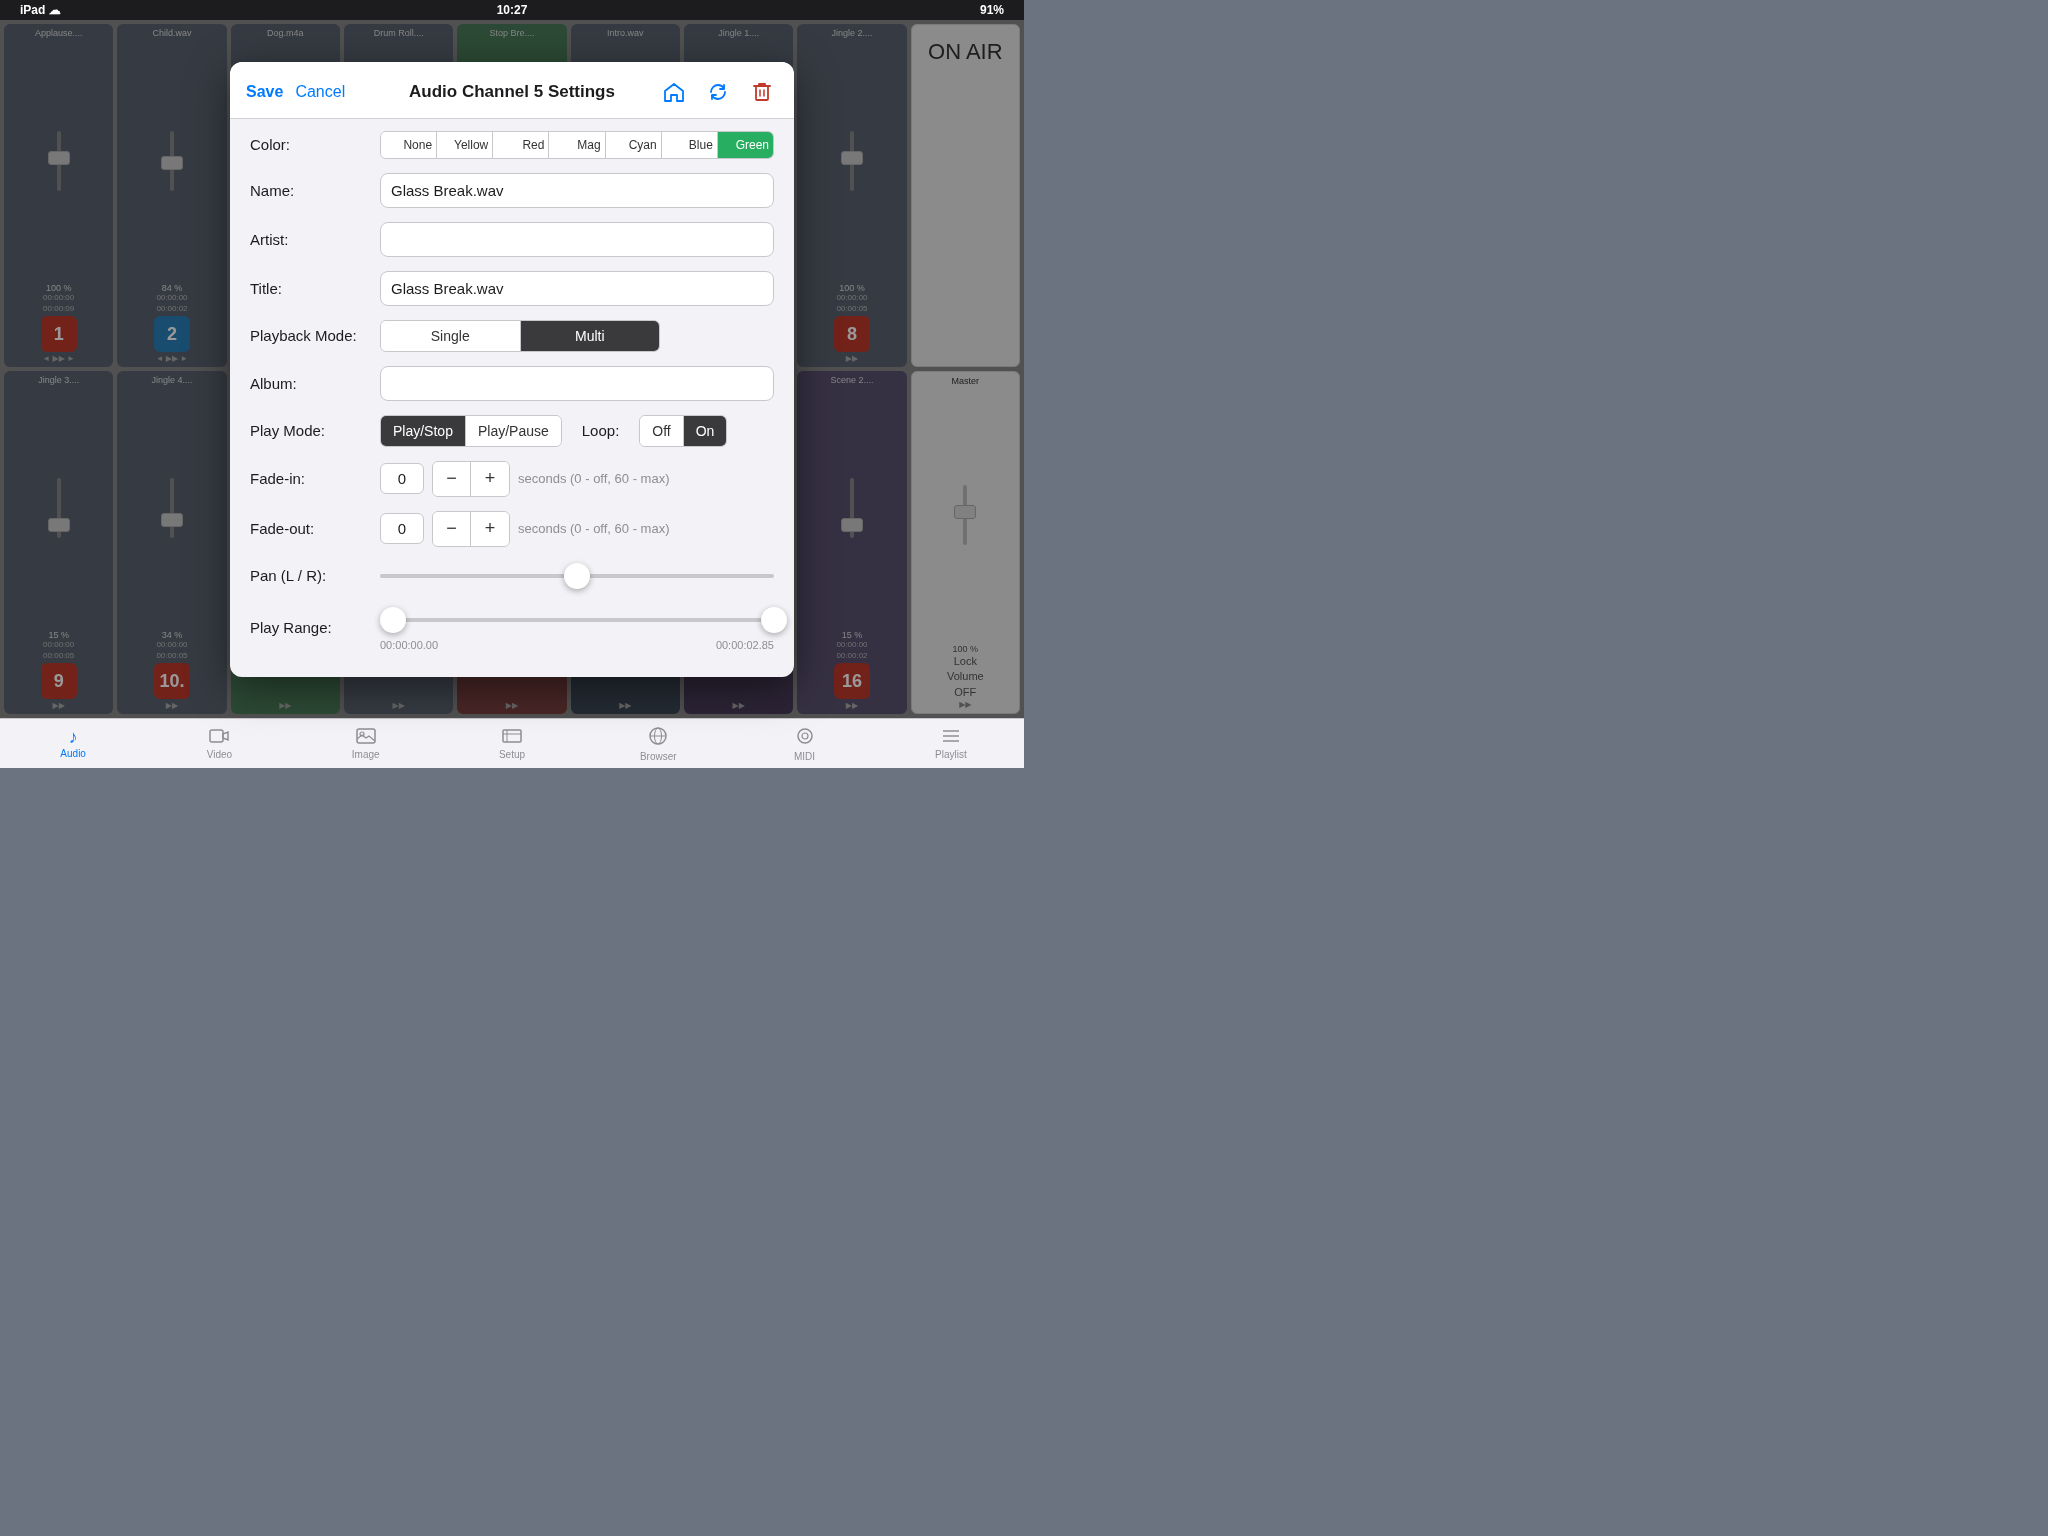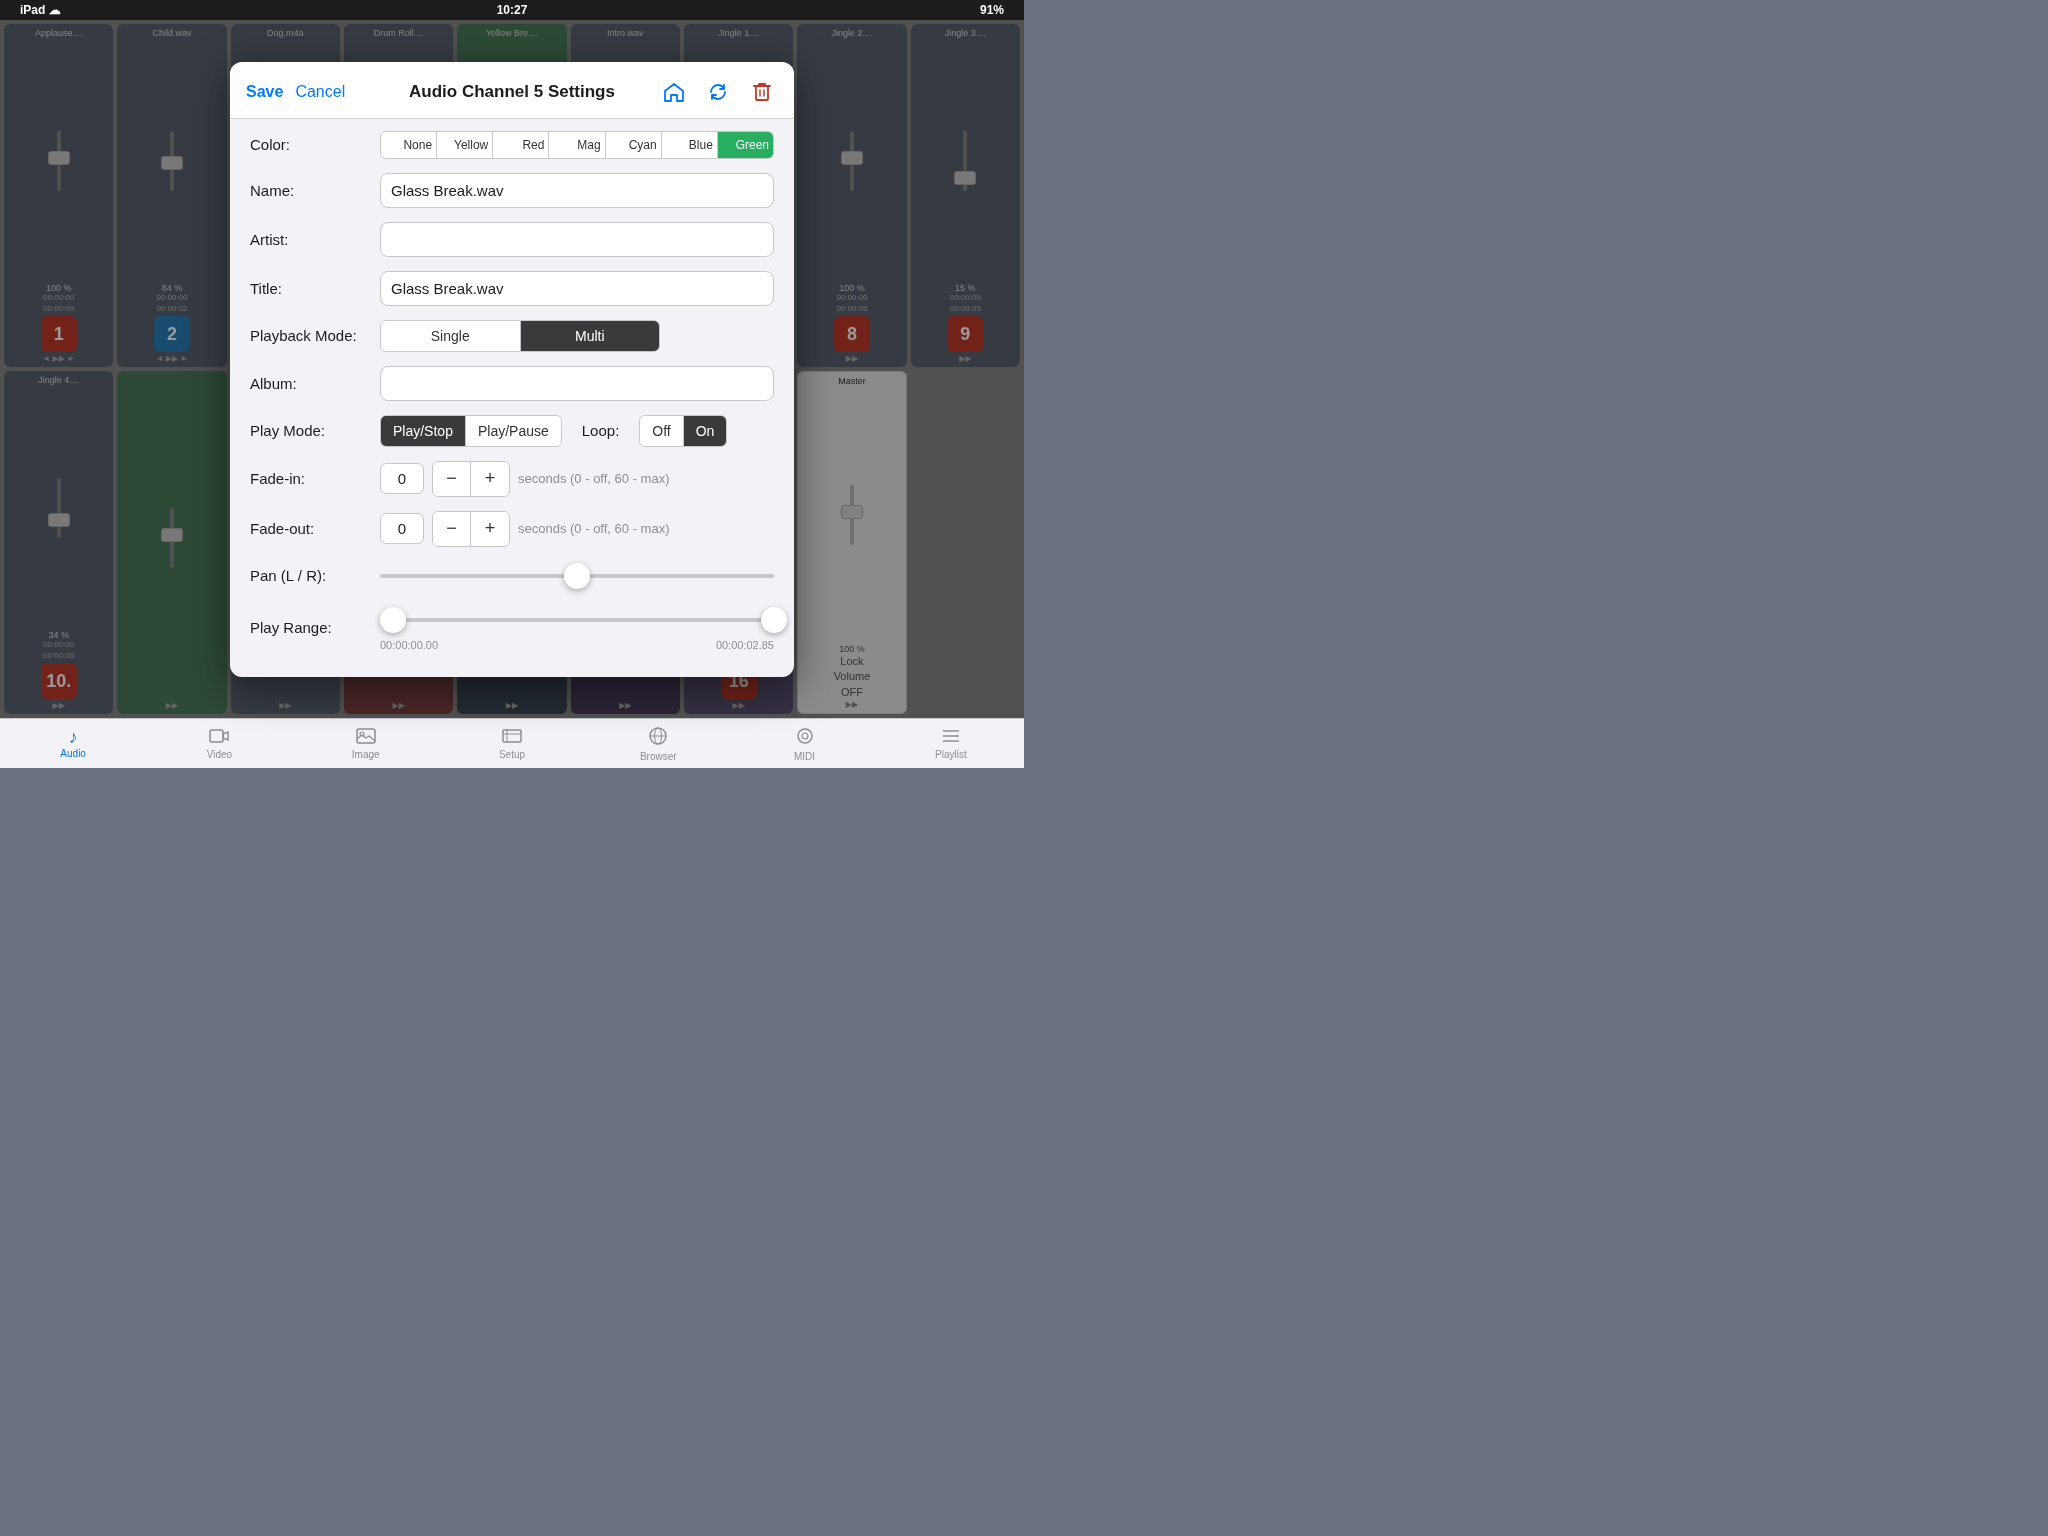--- a/index.html
+++ b/index.html
@@ -461,21 +461,21 @@
   <div class="channel-card">
     <span class="channel-title">Drum Roll....</span>
     <div class="fader-area">
       <div class="fader-track">
         <div class="fader-thumb" style="top: 20px;"></div>
       </div>
     </div>
   </div>
 
   <div class="channel-card green-bg">
-    <span class="channel-title">Yellow Bre....</span>
+    <span class="channel-title">Stop Bre....</span>
     <div class="fader-area">
       <div class="fader-track">
         <div class="fader-thumb" style="top: 20px;"></div>
       </div>
     </div>
   </div>
 
   <div class="channel-card">
     <span class="channel-title">Intro.wav</span>
     <div class="fader-area">
@@ -500,20 +500,23 @@
       <div class="fader-track">
         <div class="fader-thumb" style="top: 20px;"></div>
       </div>
     </div>
     <span class="channel-percent">100 %</span>
     <div class="channel-time">00:00:00<br>00:00:05</div>
     <div class="channel-number red-btn">8</div>
     <span class="channel-dots">▶▶</span>
   </div>
 
+  <div class="channel-card onair-bg">
+    <div class="on-air-text">ON AIR</div>
+  </div>
 
   <div class="channel-card">
     <span class="channel-title">Jingle 3....</span>
     <div class="fader-area">
       <div class="fader-track">
         <div class="fader-thumb" style="top: 40px;"></div>
       </div>
     </div>
     <span class="channel-percent">15 %</span>
     <div class="channel-time">00:00:00<br>00:00:05</div>

